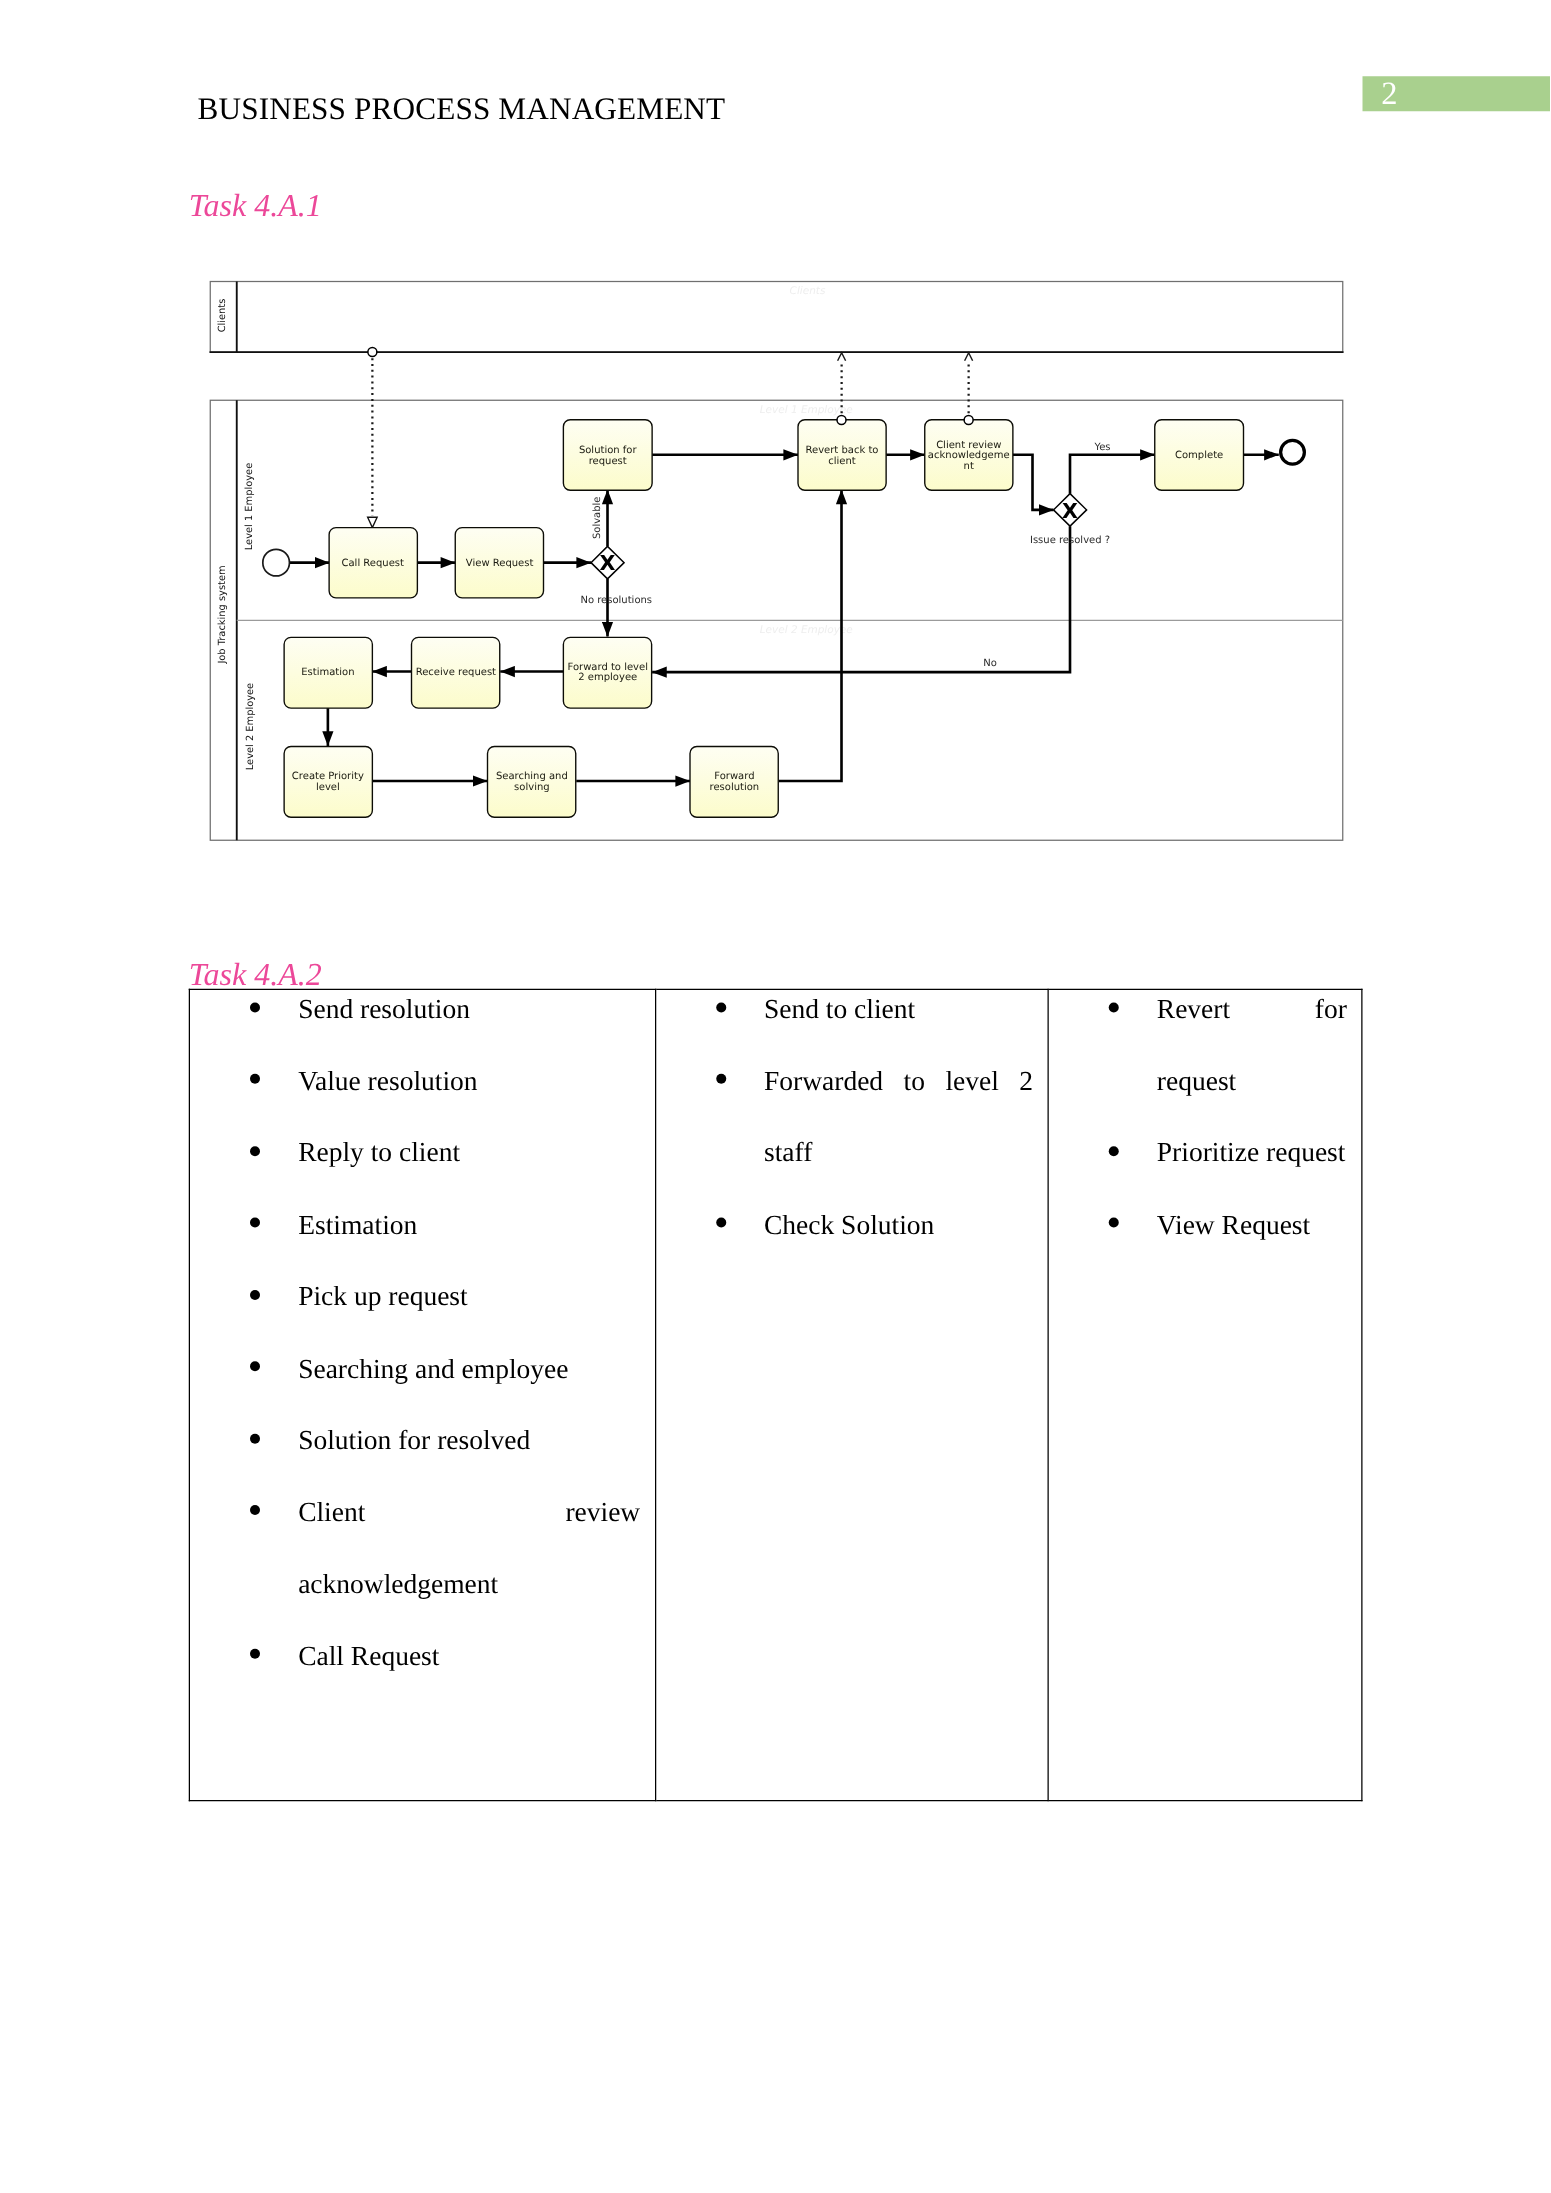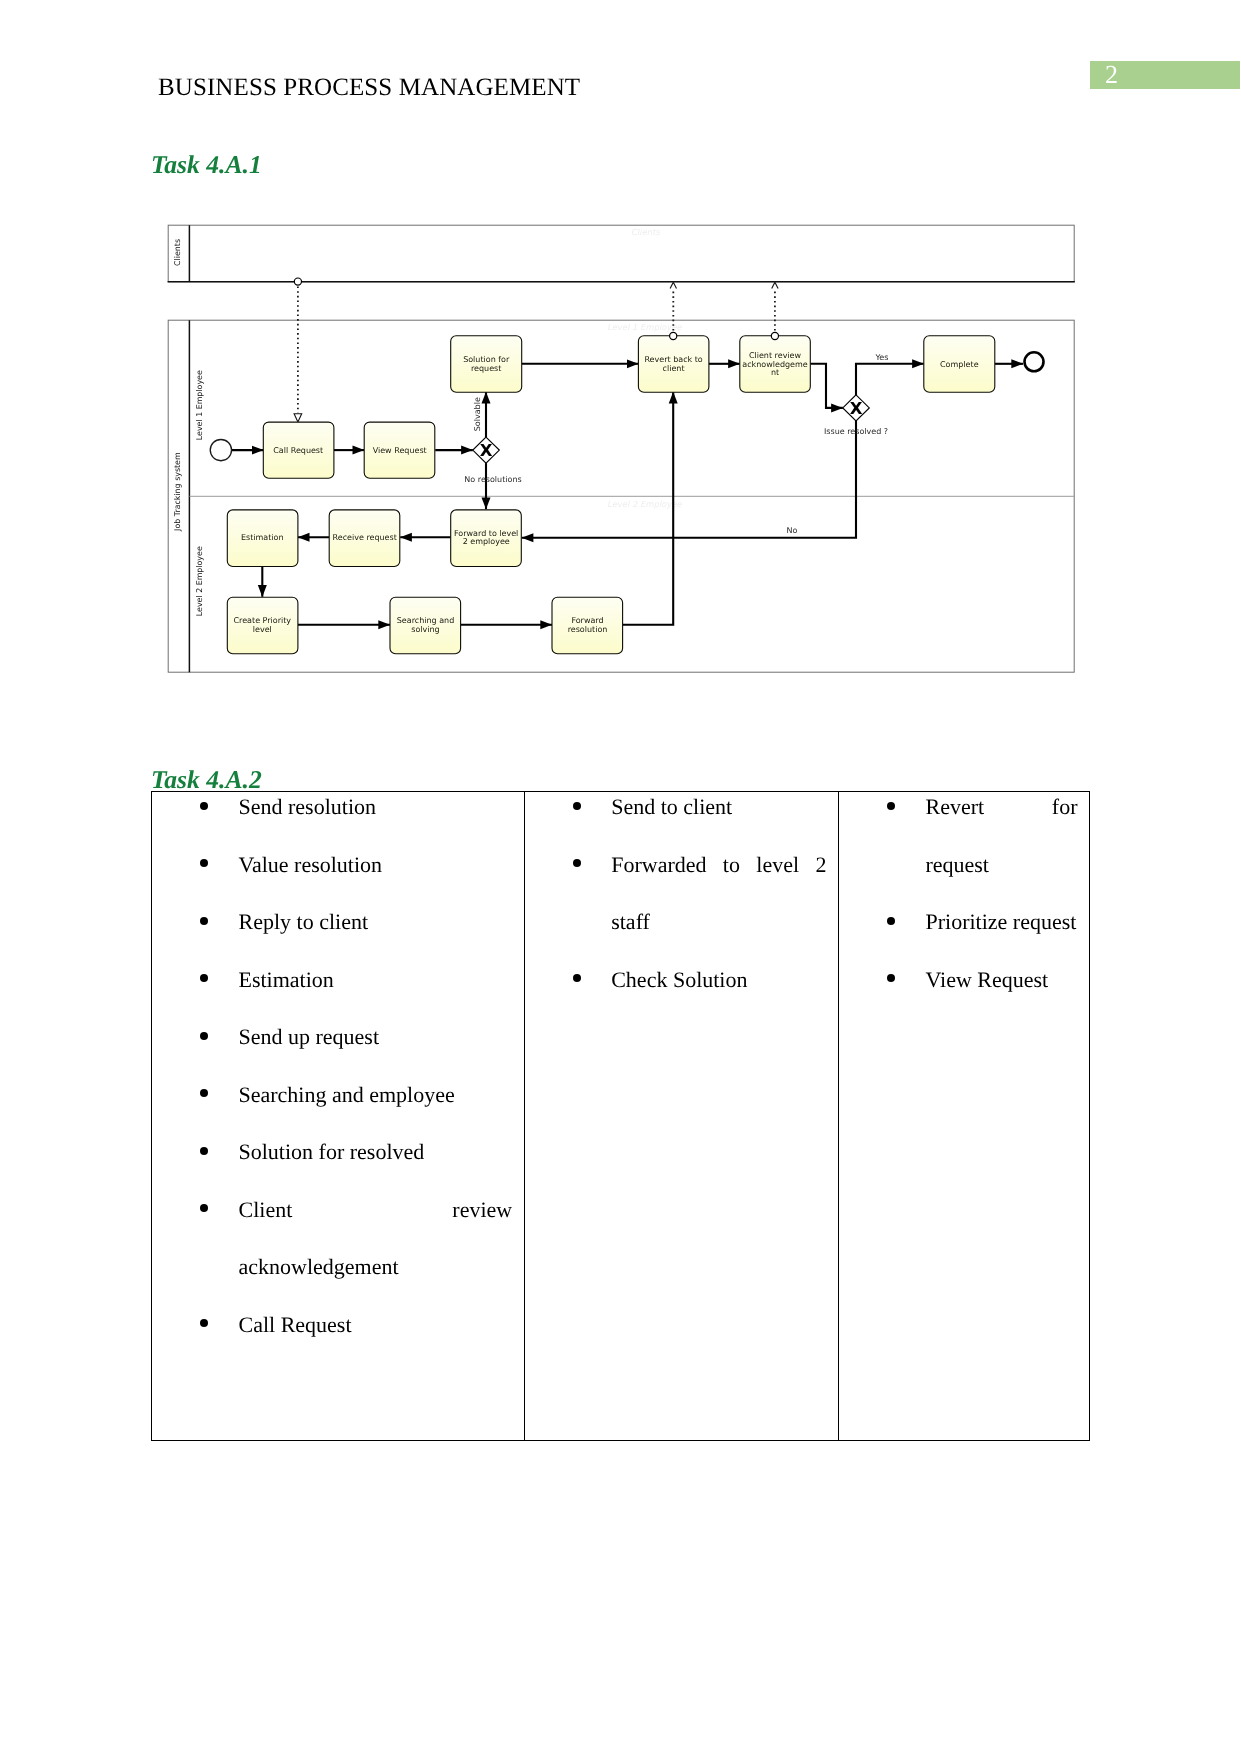--- a/index.html
+++ b/index.html
@@ -3,21 +3,21 @@
 <meta charset="utf-8">
 <title>Business Process Management</title>
 <style>
   html,body{margin:0;padding:0;}
   body{width:1241px;height:1754px;background:#ffffff;position:relative;
        font-family:"Liberation Serif",serif;-webkit-font-smoothing:antialiased;text-rendering:geometricPrecision;}
   .page{position:absolute;left:0;top:0;width:1241px;height:1754px;overflow:hidden;}
   #doc-header{position:absolute;left:158px;top:74px;font-size:25px;letter-spacing:.1px;color:#000;white-space:nowrap;}
   #page-number-box{position:absolute;left:1090px;top:60.5px;width:150px;height:28px;background:#A9D08E;}
   #page-number{position:absolute;left:1105px;top:62px;font-size:26px;line-height:1;color:#ffffff;}
-  .task-label{position:absolute;font-size:25.6px;font-weight:bold;font-style:italic;color:#15803d;line-height:1;}
+  .task-label{position:absolute;font-size:25.6px;font-weight:normal;font-style:italic;color:#ec4899;line-height:1;}
   
   #diagram{position:absolute;left:0;top:0;width:1241px;height:1754px;}
   #diagram text{font-family:"DejaVu Sans",sans-serif;-webkit-font-smoothing:antialiased;}
   #diagram .lane-name{font-size:7.9px;fill:#111;text-anchor:middle;dominant-baseline:central;}
   #diagram .wm{font-size:8.4px;fill:#eeeeee;text-anchor:middle;font-style:italic;}
   #diagram .tk{font-size:8.0px;fill:#1a1a10;text-anchor:middle;}
   #diagram .gwx{font-size:16.5px;font-weight:bold;fill:#000;text-anchor:middle;font-family:"DejaVu Sans",sans-serif;}
   #diagram .fl{font-size:8.0px;fill:#2a2a2a;}
   
   #va-table{position:absolute;left:151px;top:791px;width:939px;border-collapse:collapse;}
@@ -186,21 +186,21 @@
 
   <table id="va-table">
     <tbody>
     <tr>
       <td class="body-cell" style="height:648px;">
         <ul>
           <li>Send resolution</li>
           <li>Value resolution</li>
           <li>Reply to client</li>
           <li>Estimation</li>
-          <li>Send up request</li>
+          <li>Pick up request</li>
           <li>Searching and employee</li>
           <li>Solution for resolved</li>
           <li>Client review acknowledgement</li>
           <li>Call Request</li>
         </ul>
       </td>
       <td class="body-cell">
         <ul>
           <li>Send to client</li>
           <li>Forwarded to level 2 staff</li>

